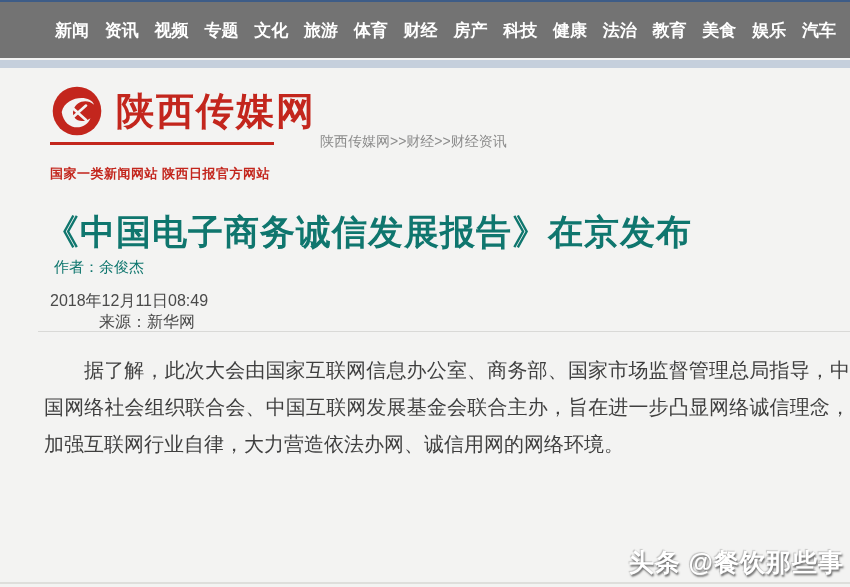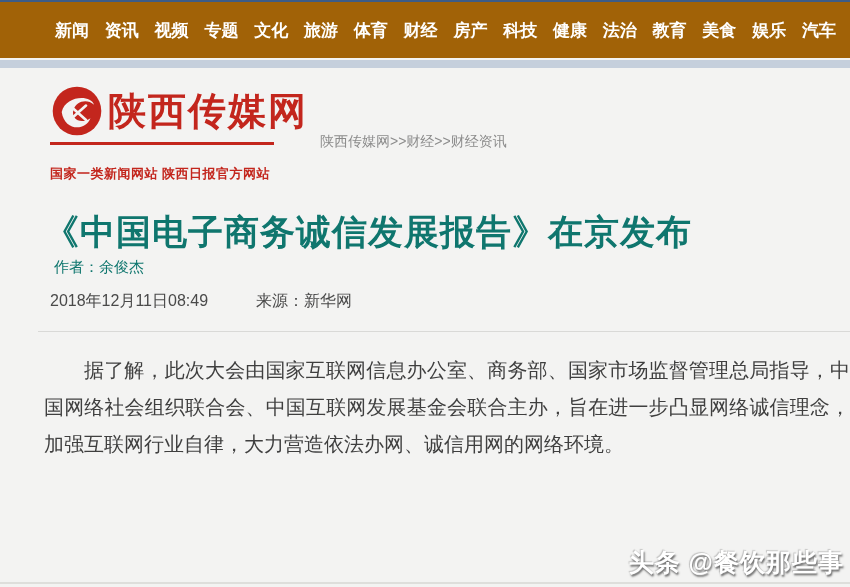--- a/index.html
+++ b/index.html
@@ -7,47 +7,47 @@
   body {
     width:850px; height:587px;
     position:relative; overflow:hidden;
     background:#f3f3f2;
     font-family:"Liberation Sans","DejaVu Sans",sans-serif;
   }
 
   
   .topbar {
     position:absolute; top:0; left:0; width:850px; height:58px;
-    background:#a16207; border-top:2px solid #3d5c87;
+    background:#737373; border-top:2px solid #3d5c87;
   }
   .nav-inner {
     display:flex; justify-content:space-between; align-items:center;
     height:100%; padding:0 14px 0 55px;
   }
   .nav-item { color:#ffffff; font-size:17px; font-weight:bold; cursor:pointer; white-space:nowrap; }
   .strip { position:absolute; top:60px; left:0; width:850px; height:8px; background:#c5cfdc; }
 
   
   .header { position:absolute; top:84px; left:50px; }
   .logo-row { display:flex; align-items:center; }
   .logo-icon svg { width:54px; height:54px; display:block; }
-  .logo-text { font-size:38px; font-weight:bold; color:#c3261d; margin-left:4px; letter-spacing:2px; font-family:"Liberation Serif","DejaVu Serif",serif; }
+  .logo-text { font-size:38px; font-weight:bold; color:#c3261d; margin-left:12px; letter-spacing:2px; font-family:"Liberation Serif","DejaVu Serif",serif; }
   .logo-underline { height:3px; background:#c3261d; margin-top:4px; width:224px; }
   .tagline { color:#c3261d; font-size:13px; font-weight:bold; margin-top:20px; letter-spacing:0.5px; white-space:nowrap; }
 
   .breadcrumb { position:absolute; top:133px; left:286px; color:#8b8b8b; font-size:14px; cursor:pointer;margin-left:34px; }
 
   
   .title {
     position:absolute; top:186px; left:44px; width:780px;
     font-size:35px; font-weight:bold; color:#0f766e; letter-spacing:1px; white-space:nowrap;
   }
   .author { position:absolute; top:258px; left:54px; font-size:15px; color:#0f766e; }
-  .dateline { position:absolute; top:291px; left:50px; font-size:16px; color:#4a4a4a; display:flex; }
-  .dateline .source { margin-left:48px; }
+  .dateline { position:absolute; top:291px; left:50px; font-size:16px; color:#4a4a4a; display:flex;flex-direction:column; }
+  .dateline .source { margin-left:36px;text-align:center; }
   .divider { position:absolute; top:331px; left:38px; width:812px; height:1px; background:#d9d9d7; }
 
   .body-text {
     position:absolute; top:352px; left:44px; width:806px;
     font-size:20px; line-height:37px; color:#3f3f3f; text-align:justify;
   }
   .body-text p { margin:0 0 14px 0; text-indent:2em; }
 
   .watermark {
     position:absolute; top:546px; right:6px;

